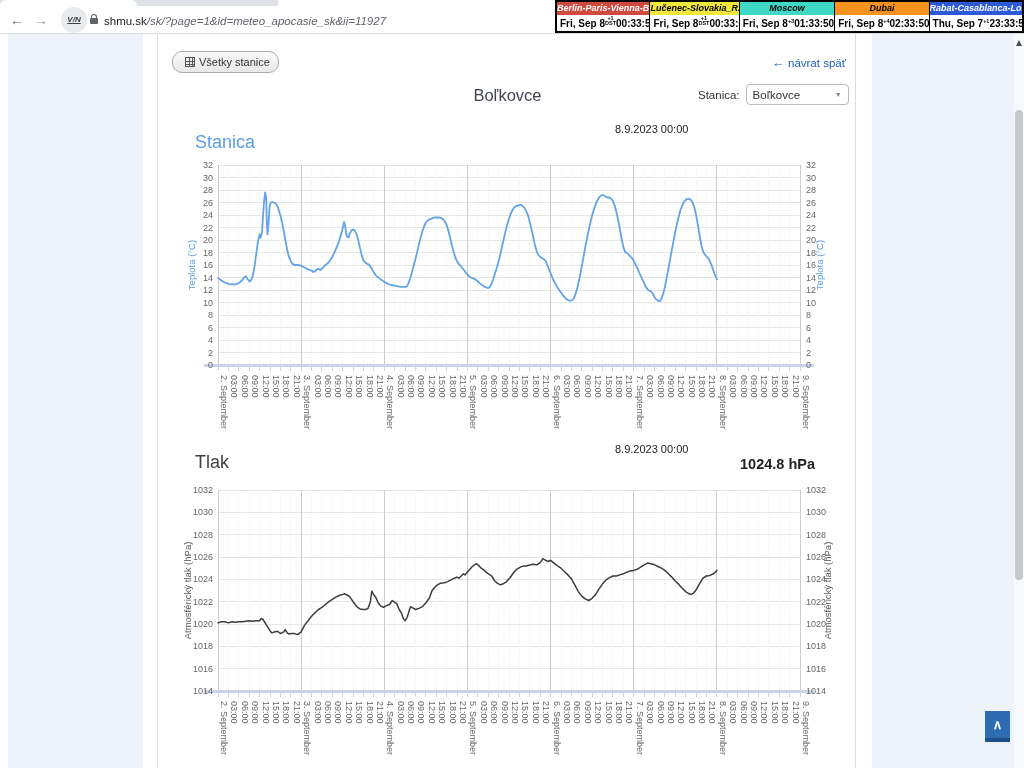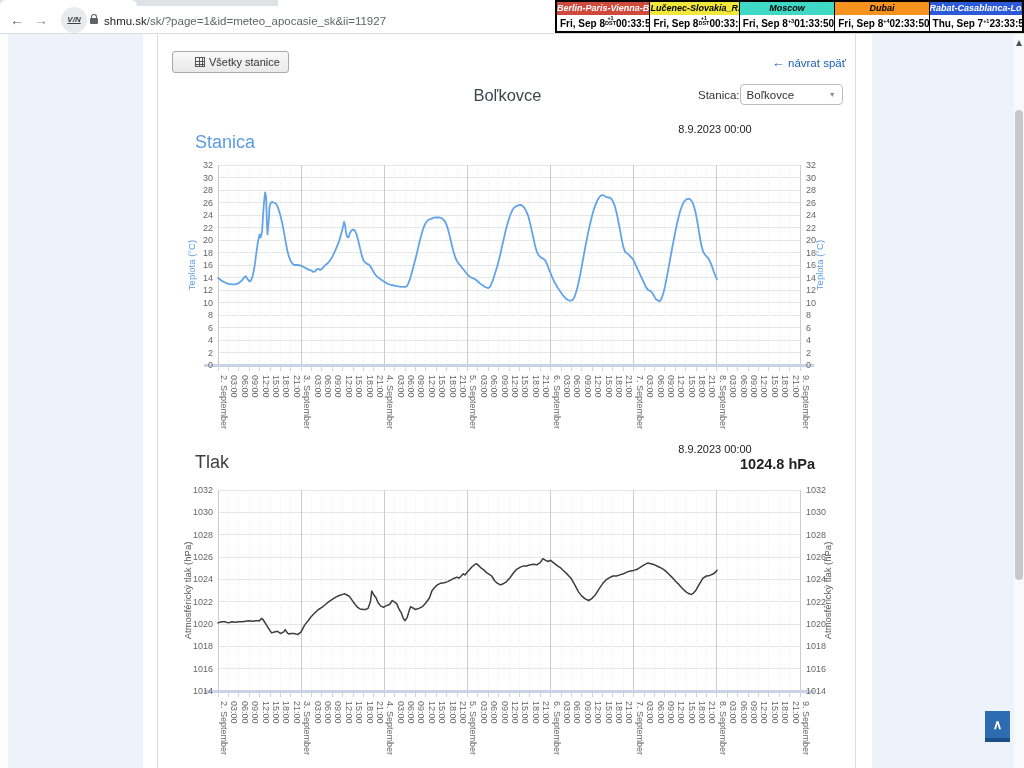--- a/index.html
+++ b/index.html
@@ -10,51 +10,51 @@
   
   .tabstrip { position:absolute; top:0; left:0; width:1024px; height:6px; background:#dee1e6; }
   .tab { position:absolute; top:0; height:6px; background:#ffffff; border-radius:6px 6px 0 0; }
   .toolbar { position:absolute; top:6px; left:0; width:1024px; height:28px; background:#ffffff; border-bottom:1px solid #dadce0; }
   .navbtn { position:absolute; top:3px; width:22px; height:22px; text-align:center; line-height:22px; font-size:14px; color:#5f6368; }
   .navbtn.fwd { color:#8b9095; }
   .ext-badge { position:absolute; top:1px; left:61px; width:26px; height:26px; border-radius:50%; background:#e9eaed; color:#3c4043; font-size:8px; font-style:italic; font-weight:bold; text-align:center; line-height:26px;text-decoration:underline; }
   .lock { position:absolute; top:12px; left:90px; width:8px; height:6px; background:#5f6368; border-radius:1px; }
   .lock:before { content:""; position:absolute; top:-4px; left:1px; width:4px; height:4px; border:1.5px solid #5f6368; border-bottom:none; border-radius:3px 3px 0 0; }
   .urlbar { position:absolute; top:9px; left:104px; font-size:11.5px; color:#202124; white-space:nowrap; }
-  .urlbar .path { color:#5f6368; }
+  .urlbar .path { color:#5f6368;font-style:italic; }
 
   
   .clocks { position:absolute; top:0; left:555px; width:469px; height:33px; display:grid;
             grid-template-columns:94fr 90fr 96fr 95fr 94fr; border:2px solid #000; background:#000; gap:1px; z-index:50; }
   .clock-cell { display:flex; flex-direction:column; overflow:hidden; }
   .clock-name { height:13px; font-size:9px; font-style:italic; font-weight:bold; text-align:center; line-height:13px; white-space:nowrap; overflow:hidden; }
   .clock-time { height:16px; background:#fff; color:#000; font-size:10px; font-weight:bold; display:flex; align-items:center; justify-content:space-between; padding:0 3px; white-space:nowrap; }
   .tz { display:inline-flex; flex-direction:column; align-items:center; font-size:5.5px; font-weight:bold; line-height:5px; transform:translateY(-2px); }
 
   
   .pagebg { position:absolute; top:34px; left:0; width:1024px; height:734px; background:#eef2fa; }
   .pagebg .whitestrip { position:absolute; top:0; left:0; width:8px; height:734px; background:#fdfdfe; }
   .content { position:absolute; top:34px; left:143px; width:729px; height:734px; background:#ffffff; }
   .content .vline-l { position:absolute; top:0; left:14px; width:1px; height:734px; background:#d9dce1; }
   .content .vline-r { position:absolute; top:0; right:16px; width:1px; height:734px; background:#d9dce1; }
 
-  .btn-all { position:absolute; top:51px; left:172px; height:22px; padding:0 8px 0 22px; background:linear-gradient(#f9f9f9,#e9e9e9); border:1px solid #aaaaaa; border-radius:3px; font-size:11px; color:#333; display:flex; align-items:center; gap:4px; cursor:pointer; }
+  .btn-all { position:absolute; top:51px; left:172px; height:22px; padding:0 8px 0 12px; background:linear-gradient(#f9f9f9,#e9e9e9); border:1px solid #aaaaaa; border-radius:10px; font-size:11px; color:#333; display:flex; align-items:center; gap:4px; cursor:pointer; }
   .grid-icon { width:10px; height:10px; border:1px solid #555;
      background:linear-gradient(#555,#555) 3px 0/1px 10px no-repeat, linear-gradient(#555,#555) 6px 0/1px 10px no-repeat,
                 linear-gradient(#555,#555) 0 3px/10px 1px no-repeat, linear-gradient(#555,#555) 0 6px/10px 1px no-repeat; }
   .back-link { position:absolute; top:55px; left:756px; width:90px; text-align:right; font-size:11.5px; color:#1b5fb5; cursor:pointer; }
   .back-link .arr { font-weight:bold; font-size:13px; }
   .page-title { position:absolute; top:86px; left:143px; width:729px; text-align:center; font-size:16.5px; color:#40454d; }
-  .station-row { position:absolute; top:84px; left:698px; display:flex; align-items:center; }
+  .station-row { position:absolute; top:84px; left:698px; display:flex; align-items:center; gap:6px; }
   .station-label { font-size:11.5px; color:#333; }
   .station-select { width:103px; height:21px; border:1px solid #bbb; border-radius:4px; background:#fff; font-size:11.5px; color:#333; display:flex; align-items:center; justify-content:space-between; padding:0 6px; cursor:pointer; }
   .station-select .caret { font-size:7px; color:#888; }
 
   .chart-title { position:absolute; font-size:18px; }
-  .chart-date { position:absolute; font-size:11px; color:#222; text-align:center; }
+  .chart-date { position:absolute; font-size:11px; color:#222; text-align:left; }
   .chart-value { position:absolute; font-size:14.5px; font-weight:bold; text-align:right; }
 
   svg text { font-family:"Liberation Sans", sans-serif; }
   .ylab { font-size:9px; fill:#666; }
   .xlab { font-size:9px; fill:#666; }
   .ytitle { font-size:9.5px; }
 
   
   .scrollbar { position:absolute; top:34px; left:1014px; width:10px; height:734px; background:#f8f9fb; }
   .scroll-arrow { position:absolute; top:6px; left:2px; width:0; height:0; border-left:3.5px solid transparent; border-right:3.5px solid transparent; border-bottom:6px solid #4b4f54; }

